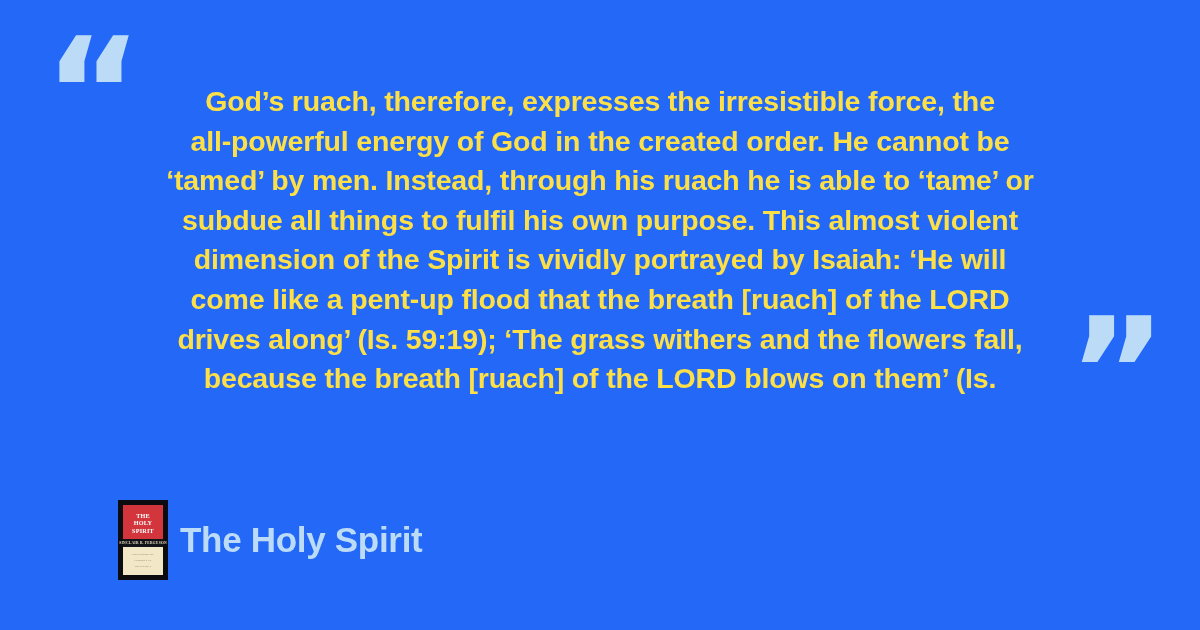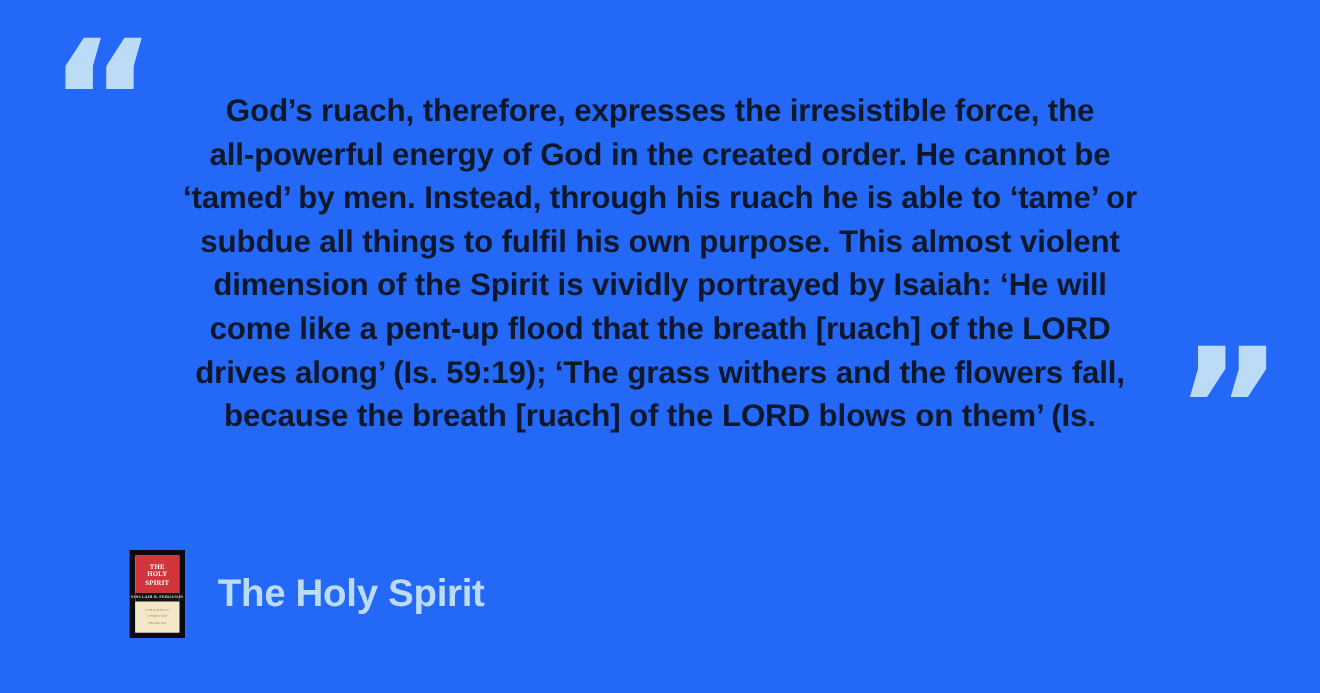--- a/index.html
+++ b/index.html
@@ -46,37 +46,37 @@
   
   #quote-block {
     position: absolute;
     left: 100px;
     top: 82px;
     width: 1000px;
     text-align: center;
   }
   #quote-text {
     margin: 0;
-    color: #0f172a;
+    color: #fde047;
     font-family: "Liberation Sans", sans-serif;
     font-weight: 700;
     font-size: 28.5px;
     line-height: 39.6px;
     letter-spacing: -0.15px;
     white-space: pre-wrap;
   }
 
   
   #footer {
     position: absolute;
     left: 118px;
     top: 500px;
     display: flex;
     align-items: center;
-    gap: 30px;
+    gap: 12px;
   }
 
   
   #book-cover {
     position: relative;
     width: 50px;
     height: 80px;
     background: #0B0B10;
     border: 2px solid #0B0B10;
     box-sizing: border-box;

